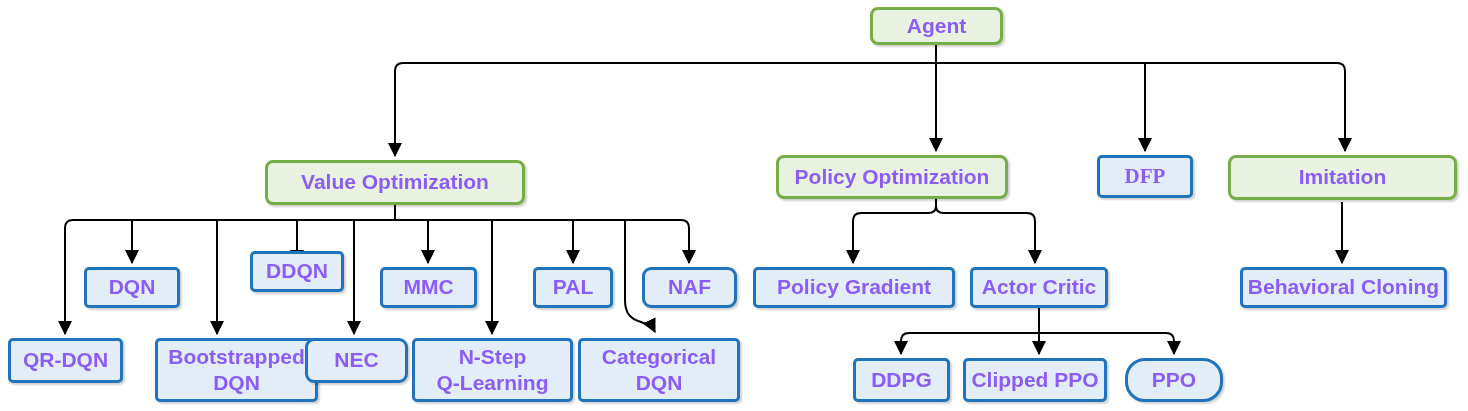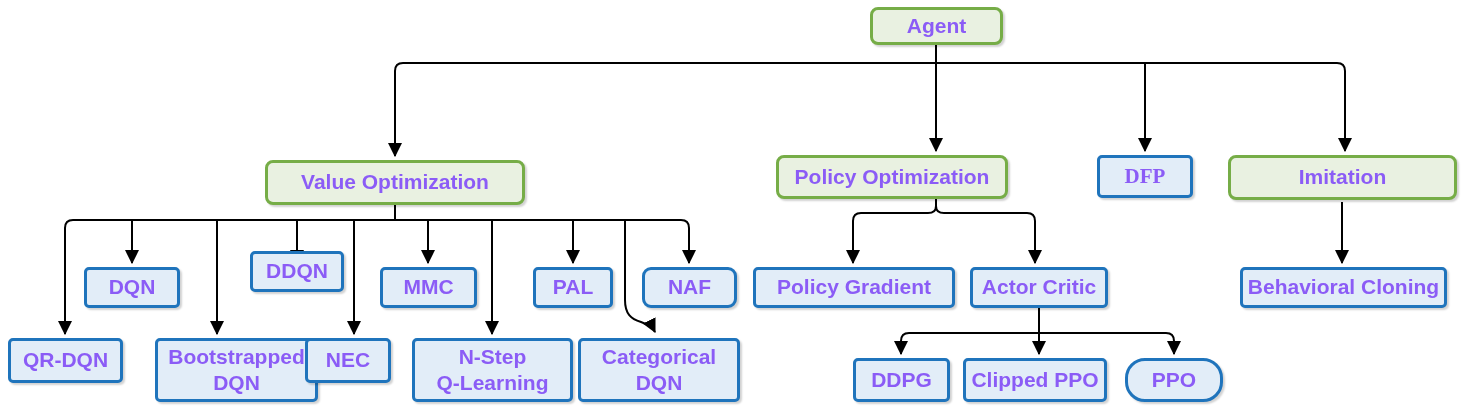--- a/index.html
+++ b/index.html
@@ -85,21 +85,21 @@
 
   <div class="node blue" style="left:84px;top:267px;width:96px;height:41px;">DQN</div>
   <div class="node blue" style="left:250px;top:251px;width:94px;height:41px;">DDQN</div>
   <div class="node blue" style="left:380px;top:267px;width:97px;height:41px;">MMC</div>
   <div class="node blue" style="left:533px;top:267px;width:80px;height:41px;">PAL</div>
   <div class="node blue" style="left:642px;top:267px;width:95px;height:41px;border-radius:9px;">NAF</div>
 
   <div class="node blue" style="left:8px;top:338px;width:115px;height:45px;">QR-DQN</div>
   <div class="node blue" style="left:135px;top:338px;width:163px;height:64px;margin-left:20px;">Bootstrapped
 DQN</div>
-  <div class="node blue" style="left:305px;top:338px;width:86px;height:45px;">NEC</div>
+  <div class="node blue" style="left:305px;top:338px;width:103px;height:45px;border-radius:9px;">NEC</div>
   <div class="node blue" style="left:412px;top:338px;width:161px;height:64px;">N-Step
 Q-Learning</div>
   <div class="node blue" style="left:578px;top:338px;width:162px;height:64px;">Categorical
 DQN</div>
 
   <div class="node blue" style="left:753px;top:267px;width:202px;height:41px;">Policy Gradient</div>
   <div class="node blue" style="left:970px;top:267px;width:138px;height:41px;">Actor Critic</div>
 
   <div class="node blue" style="left:853px;top:358px;width:97px;height:44px;">DDPG</div>
   <div class="node blue" style="left:963px;top:358px;width:144px;height:44px;">Clipped PPO</div>

